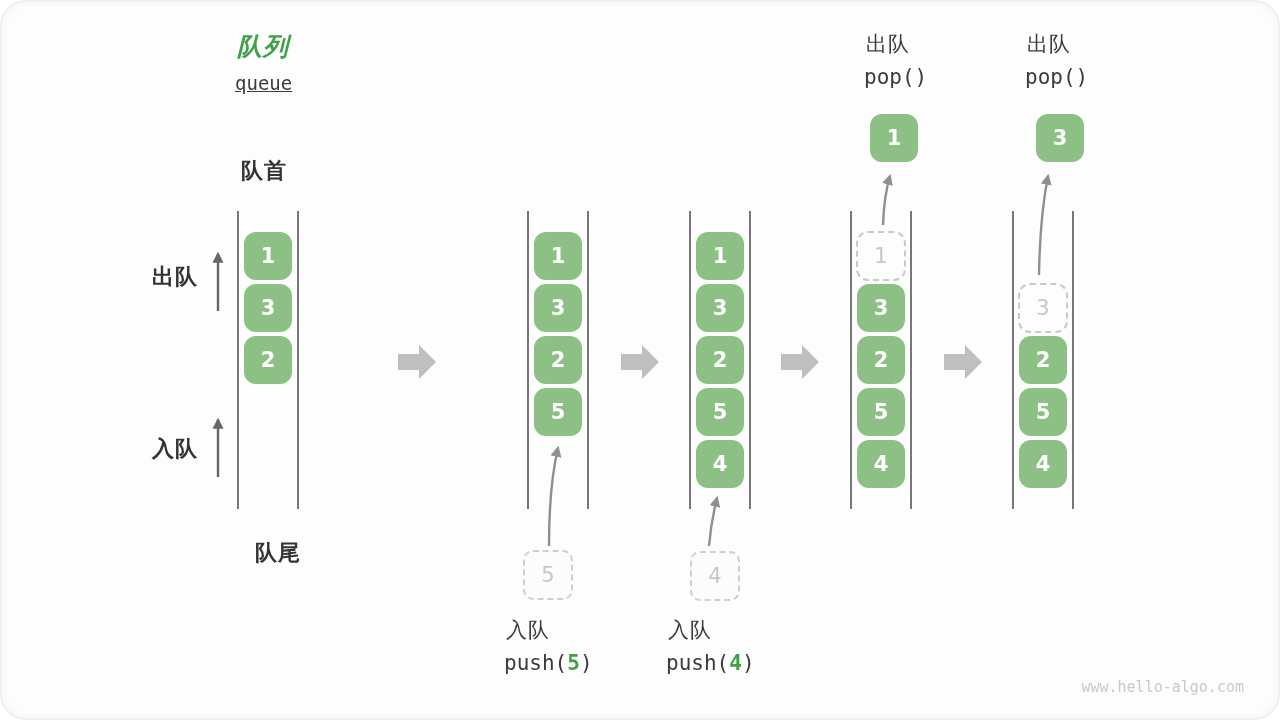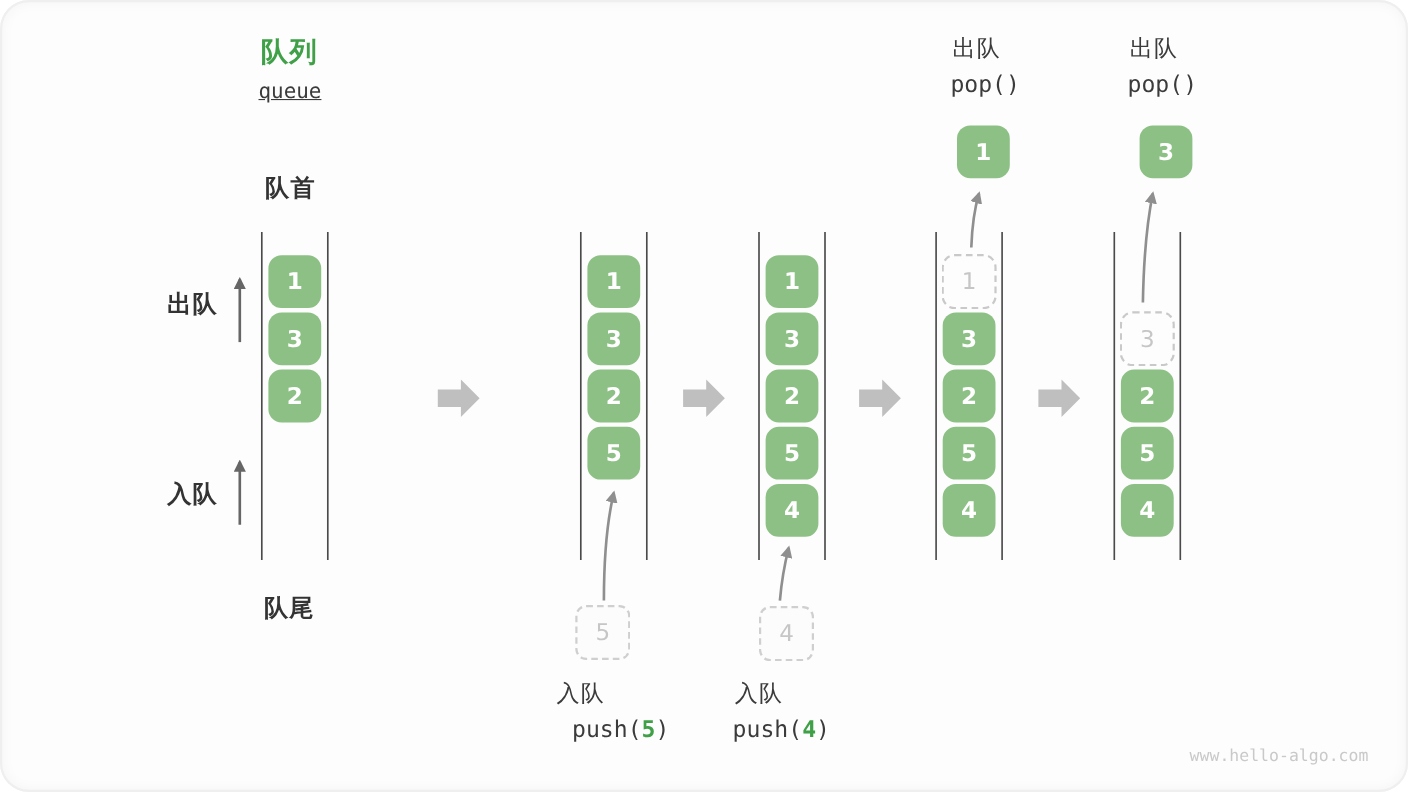--- a/index.html
+++ b/index.html
@@ -9,21 +9,21 @@
     background: #fdfdfd;
     border-radius: 26px;
     box-shadow: inset 0 0 0 2px #efefef, inset 0 0 14px rgba(0,0,0,0.05);
     overflow: hidden;
     font-family: "Liberation Sans", sans-serif;
   }
   .overlay { position: absolute; left: 0; top: 0; width: 1280px; height: 720px; pointer-events: none; }
 
   .abs { position: absolute; }
 
-  .title-zh { font-size: 25px; font-weight: 700; color: #3FA047; letter-spacing: 1px; }
+  .title-zh { font-size: 25px; font-weight: 700; color: #3FA047; letter-spacing: 1px; font-style: italic; }
   .title-en { font-family: "DejaVu Sans Mono", monospace; font-size: 19px; color: #3b3b3b; text-decoration: underline; }
 
   .big-label { font-size: 22px; font-weight: 700; color: #333333; letter-spacing: 1px; }
   .side-label { font-size: 22px; font-weight: 700; color: #333333; letter-spacing: 1px; }
 
   .op-name { font-size: 21px; font-weight: 400; color: #3b3b3b; letter-spacing: 1px; }
   .op-call { font-family: "DejaVu Sans Mono", monospace; font-size: 21px; color: #3b3b3b; }
   .op-arg  { color: #3FA047; font-weight: 700; }
 
   .cell {
@@ -107,39 +107,39 @@
     <g stroke="#8f8f8f" stroke-width="2.4" fill="none">
       <path d="M883,225 Q884,196 890,176" marker-end="url(#ah-gray)"></path>
       <path d="M1039,275 Q1040,216 1048,176" marker-end="url(#ah-gray)"></path>
     </g>
   </svg>
 
   <div class="abs title-zh" style="left:237px; top:30px;">队列</div>
   <div class="abs title-en" style="left:235px; top:72px;">queue</div>
 
   <div class="abs big-label" style="left:241px; top:156px;text-align:center;">队首</div>
-  <div class="abs big-label" style="left:240px; top:538px;">队尾</div>
+  <div class="abs big-label" style="left:255px; top:538px;">队尾</div>
 
   <div class="abs side-label" style="left:152px; top:262px;">出队</div>
   <div class="abs side-label" style="left:152px; top:434px;">入队</div>
 
   <div>
     <div class="cell" style="left:244px; top:232px;">1</div>
     <div class="cell" style="left:244px; top:284px;">3</div>
     <div class="cell" style="left:244px; top:336px;">2</div>
   </div>
 
   <div>
     <div class="cell" style="left:534px; top:232px;">1</div>
     <div class="cell" style="left:534px; top:284px;">3</div>
     <div class="cell" style="left:534px; top:336px;">2</div>
     <div class="cell" style="left:534px; top:388px;">5</div>
     <div class="cell staged" style="left:523px; top:550px;">5</div>
     <div class="abs op-name" style="left:506px; top:616px;">入队</div>
-    <div class="abs op-call" style="left:520px; top:651px;"><span>push(</span><span class="op-arg">5</span><span>)</span></div>
+    <div class="abs op-call" style="left:504px; top:651px;"><span>push(</span><span class="op-arg">5</span><span>)</span></div>
   </div>
 
   <div>
     <div class="cell" style="left:696px; top:232px;">1</div>
     <div class="cell" style="left:696px; top:284px;">3</div>
     <div class="cell" style="left:696px; top:336px;">2</div>
     <div class="cell" style="left:696px; top:388px;">5</div>
     <div class="cell" style="left:696px; top:440px;">4</div>
     <div class="cell staged" style="left:690px; top:551px;">4</div>
     <div class="abs op-name" style="left:668px; top:616px;">入队</div>

